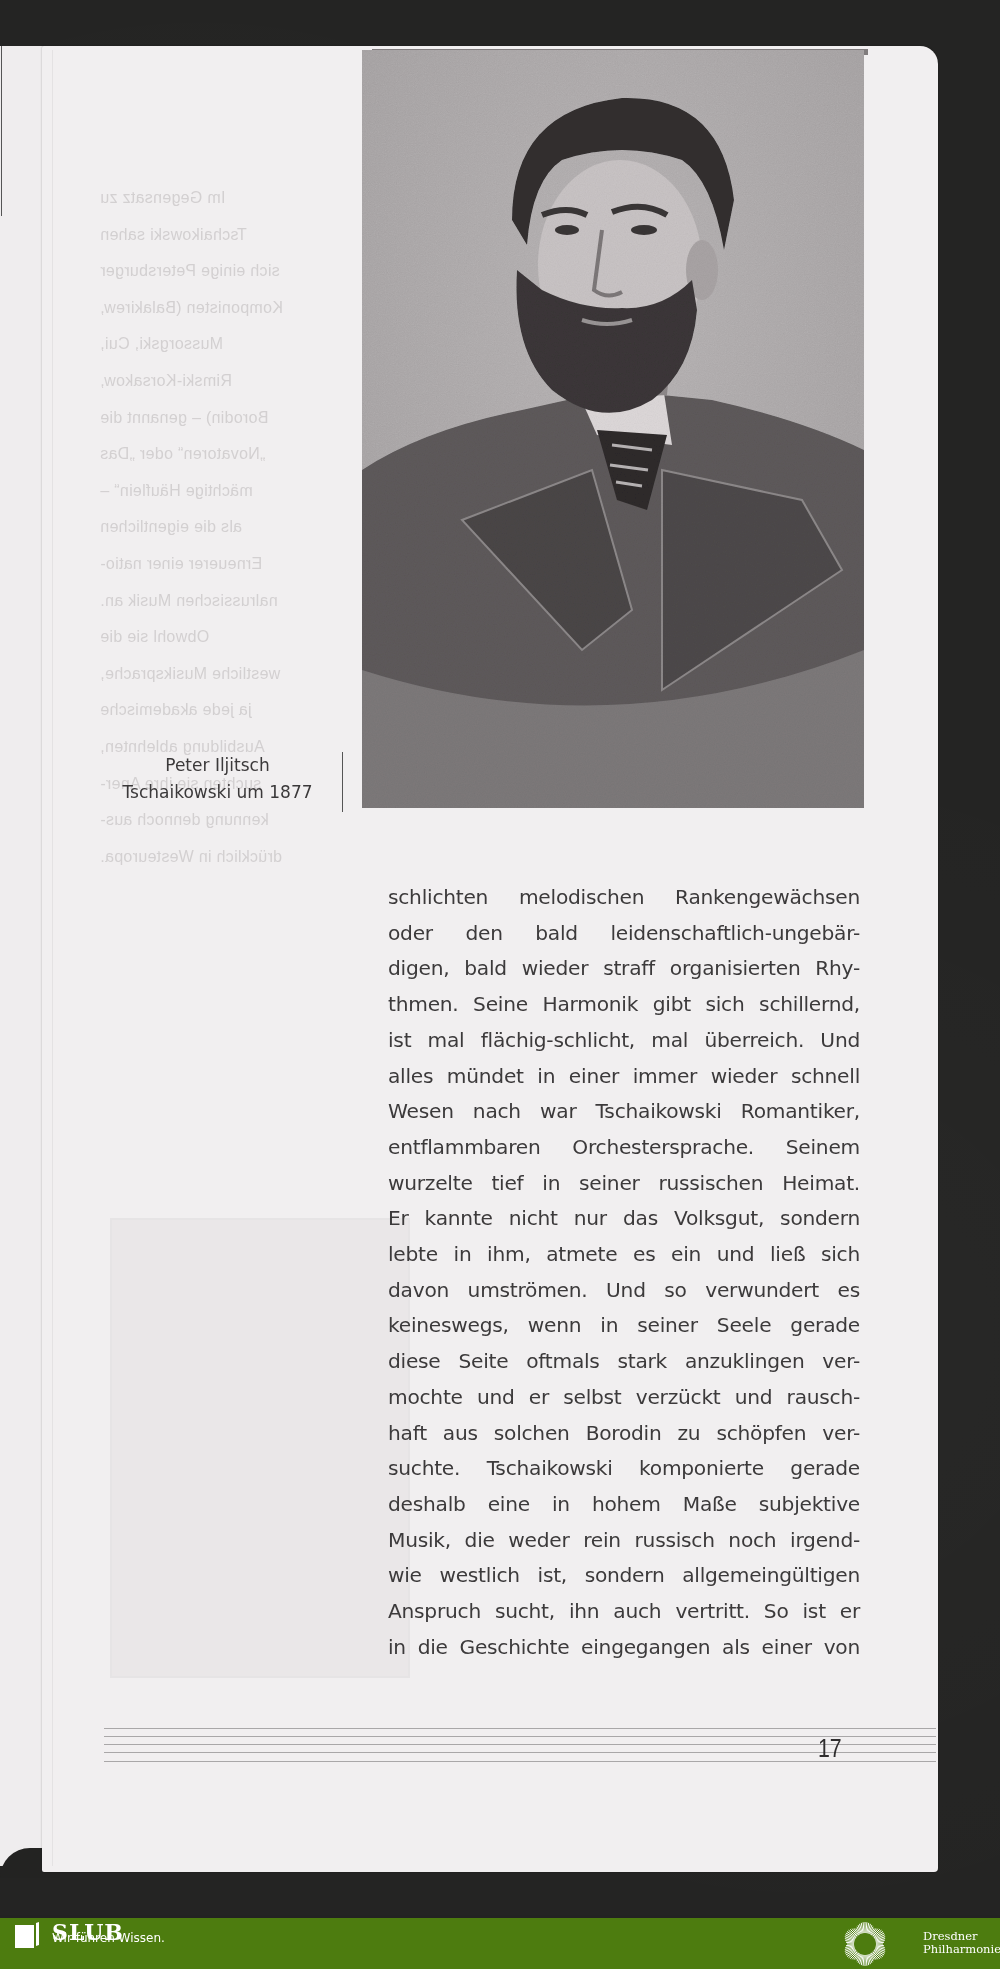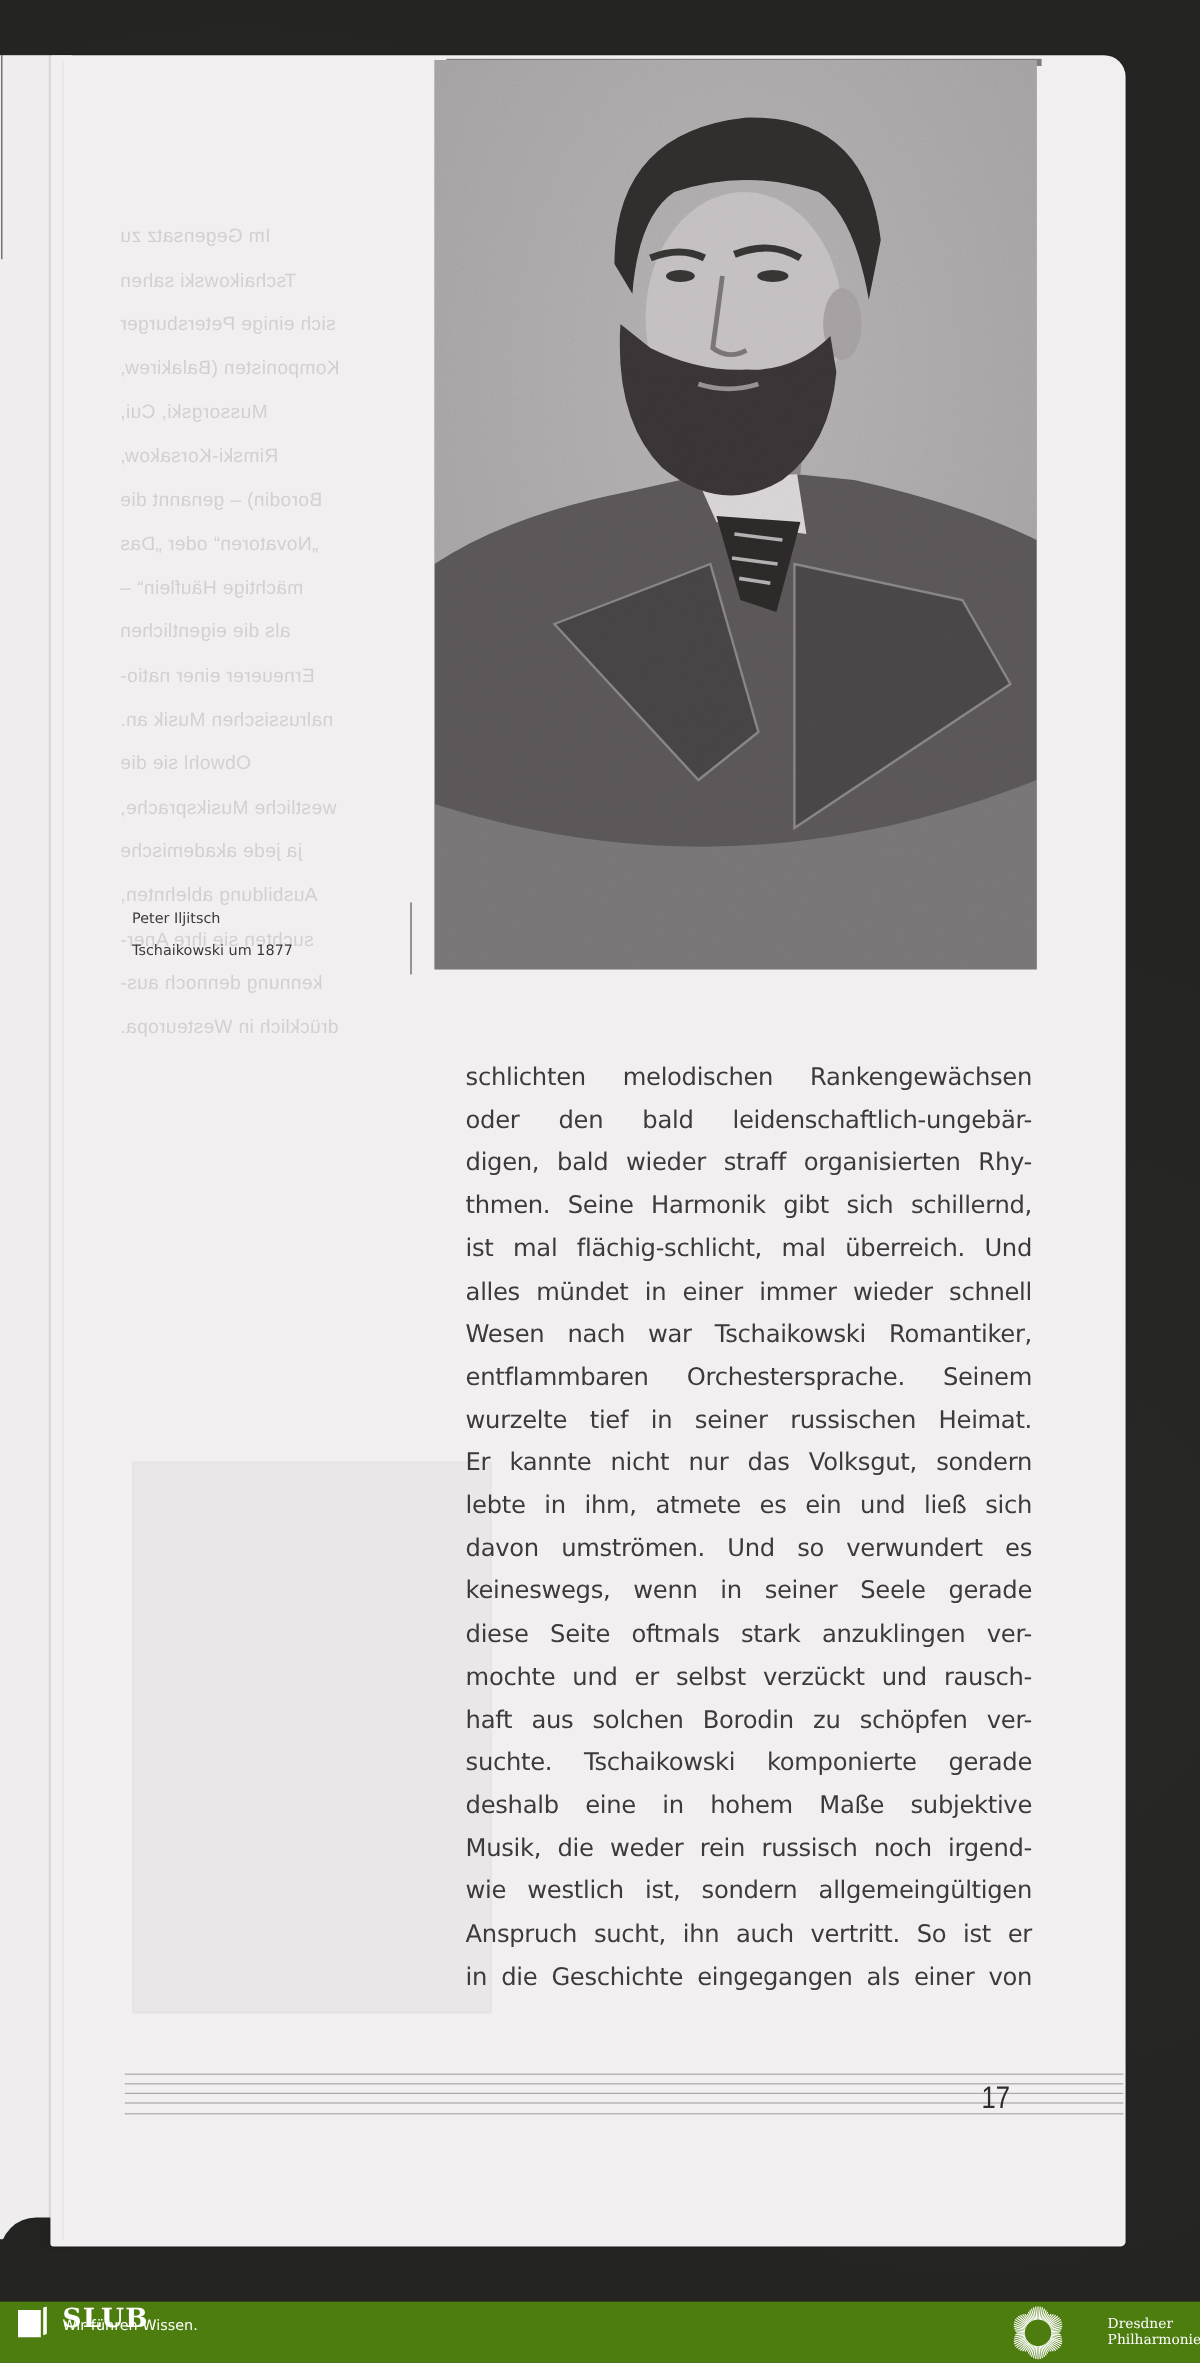--- a/index.html
+++ b/index.html
@@ -71,23 +71,23 @@
     }
     .ghost-big {
       position: absolute; left: 150px; top: 1240px; width: 320px;
       font-family: "Liberation Sans", sans-serif;
       font-weight: bold; font-size: 60px; line-height: 70px;
       color: rgba(200,198,199,0.55);
     }
     
     .caption {
       position: absolute; left: 110px; top: 752px; width: 215px;
-      text-align: left;
+      text-align: center;
       font-family: "DejaVu Sans", sans-serif;
-      font-size: 12px; line-height: 27px;
+      font-size: 17px; line-height: 27px;
       color: #3b393a;
     }
     .caption-rule {
       position: absolute; left: 342px; top: 752px; width: 1px; height: 60px;
       background: #555;
     }
     
     .body-text {
       position: absolute; left: 360px; top: 880px; width: 500px;
       font-family: "DejaVu Sans", sans-serif;

